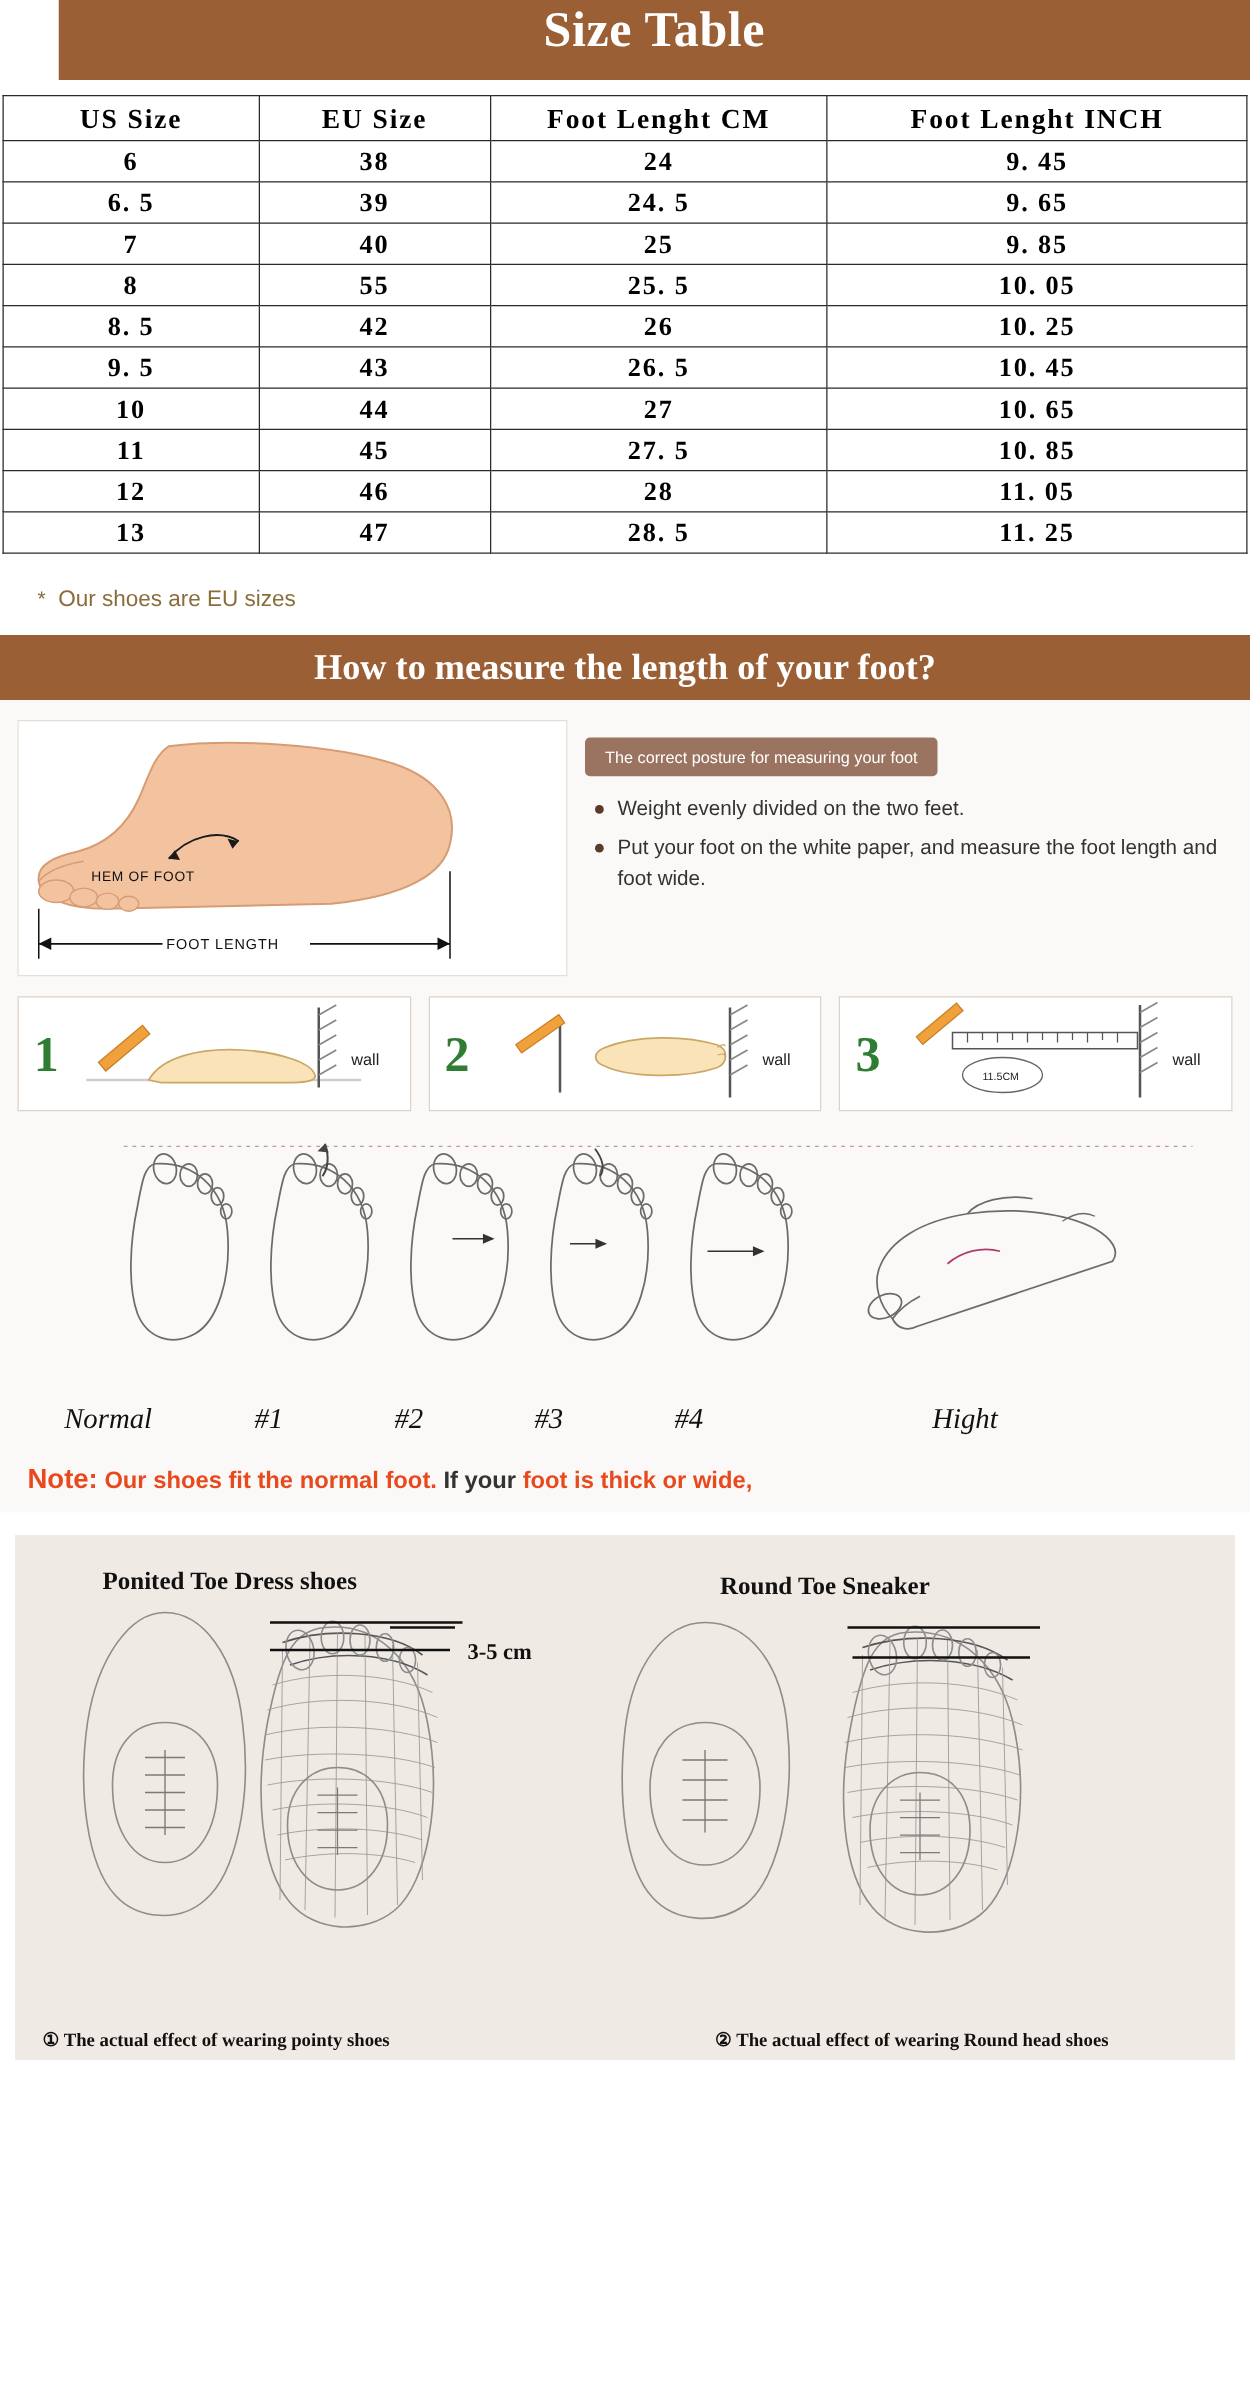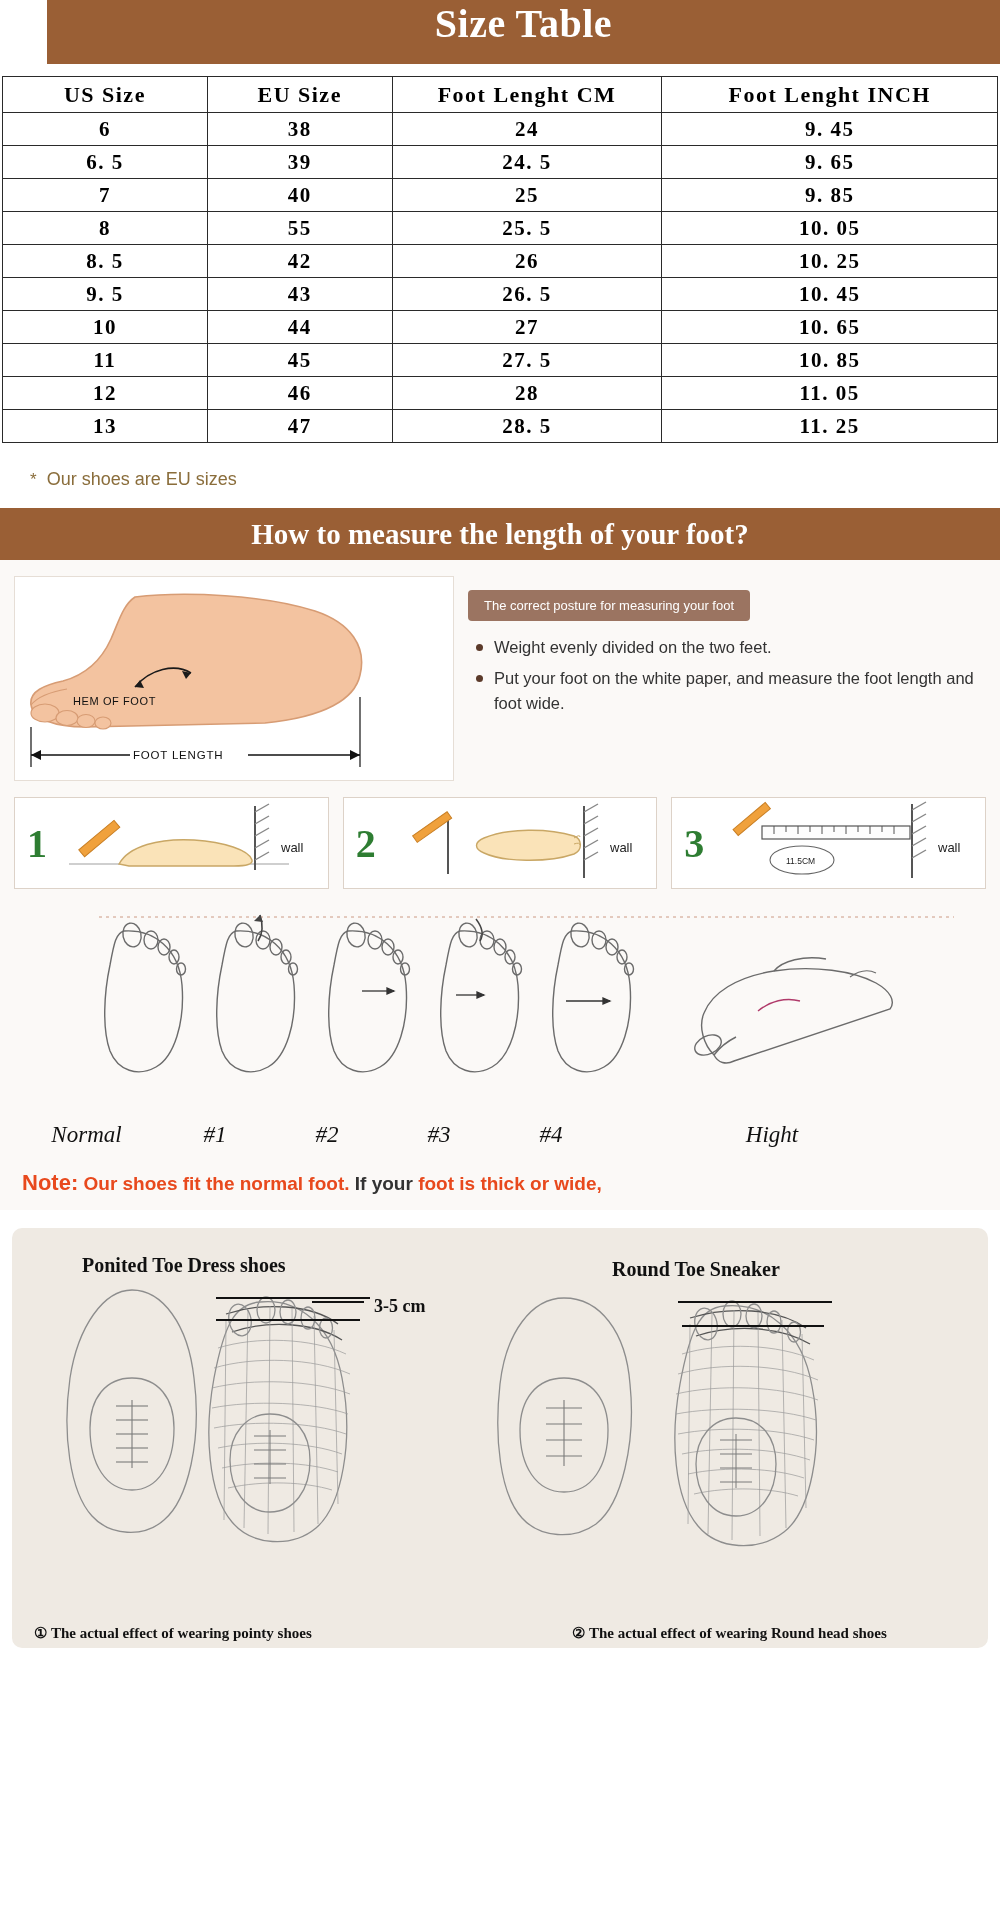--- a/index.html
+++ b/index.html
@@ -176,36 +176,35 @@
   .note-block .c1 { color: #e8491d; }
   .note-block .c2 { color: #333; font-weight: bold; }
   .note-block .l2 { margin-left: 66px; color: #e8491d; }
 
   
   .shoes {
     margin: 18px 12px 0 12px;
     background: #efeae3;
     position: relative;
     height: 420px;
-    border-radius: 10px;
   }
   .shoes h3 {
     margin: 0;
     position: absolute;
     font-family: "Liberation Serif", serif;
     font-size: 20px;
     font-weight: bold;
     color: #111;
   }
   .h-left { left: 70px; top: 26px; }
-  .h-right { left: 600px; top: 30px; }
+  .h-right { left: 564px; top: 30px; }
   .cm-label {
     position: absolute;
     left: 362px;
-    top: 68px;
+    top: 83px;
     font-size: 18px;
     font-weight: bold;
     color: #111;
     font-family: "Liberation Serif", serif;
   }
   .caption {
     position: absolute;
     bottom: 6px;
     font-family: "Liberation Serif", serif;
     font-size: 15px;

